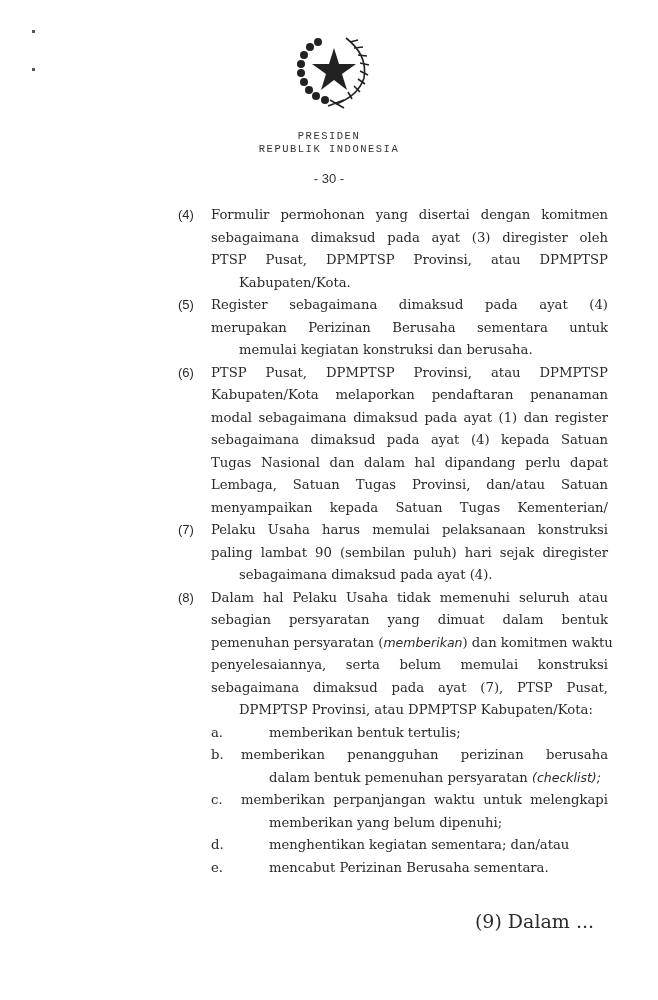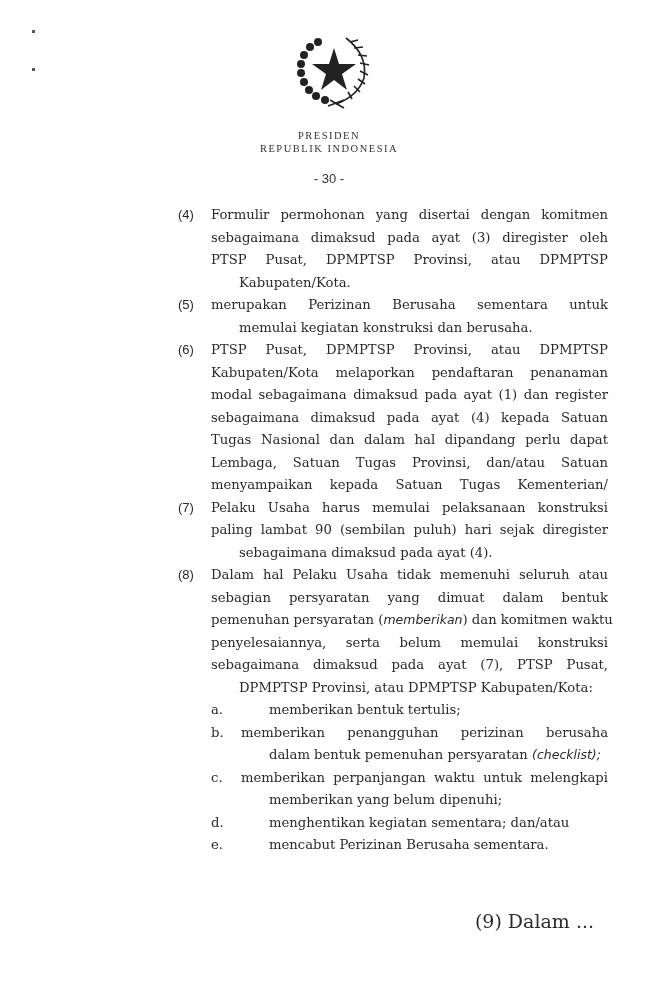--- a/index.html
+++ b/index.html
@@ -1,21 +1,21 @@
 <!DOCTYPE html>
 <html><head>
 <meta charset="utf-8">
 <style>
   html, body { margin:0; padding:0; background:#ffffff; }
   body { width:658px; height:1000px; position:relative; overflow:hidden;
          font-family:"DejaVu Serif", "Liberation Serif", serif; color:#2a2a2a; }
   .punch { position:absolute; width:3px; height:3px; background:#555; }
   .emblem { position:absolute; left:288px; top:30px; width:92px; height:82px; }
   .hdr { position:absolute; left:0; width:658px; text-align:center;
-         font-family:Liberation Serif, serif; color:#333; letter-spacing:1.5px; font-size:10.5px; }
+         font-family:Liberation Mono, monospace; color:#333; letter-spacing:1.5px; font-size:10.5px; }
   .hdr1 { top:130px; }
   .hdr2 { top:143px; }
   .pagenum { position:absolute; top:171px; left:0; width:658px; text-align:center;
              font-family:"Liberation Sans", sans-serif; font-size:13px; color:#333; }
   .body { position:absolute; left:178px; top:204px; width:430px; font-size:13.2px; line-height:22.5px; }
   .item { position:relative; padding-left:33px; text-align:justify; text-align-last:auto; }
   .num { position:absolute; left:0; top:0; font-family:"Liberation Sans", sans-serif; font-size:13px; }
   .sub { position:relative; padding-left:30px; text-align:justify; }
   .letter { position:absolute; left:0; top:0; }
   .line { display:block; text-align:justify; text-align-last:justify; white-space:nowrap; }
@@ -58,20 +58,21 @@
   <div class="item">
     <span class="num">(4)</span>
     <span class="line">Formulir permohonan yang disertai dengan komitmen</span>
     <span class="line">sebagaimana dimaksud pada ayat (3) diregister oleh</span>
     <span class="line">PTSP Pusat, DPMPTSP Provinsi, atau DPMPTSP</span>
     <span class="line last">Kabupaten/Kota.</span>
   </div>
 
   <div class="item">
     <span class="num">(5)</span>
+    <span class="line">Register sebagaimana dimaksud pada ayat (4)</span>
     <span class="line">merupakan Perizinan Berusaha sementara untuk</span>
     <span class="line last">memulai kegiatan konstruksi dan berusaha.</span>
   </div>
 
   <div class="item">
     <span class="num">(6)</span>
     <span class="line">PTSP Pusat, DPMPTSP Provinsi, atau DPMPTSP</span>
     <span class="line">Kabupaten/Kota melaporkan pendaftaran penanaman</span>
     <span class="line">modal sebagaimana dimaksud pada ayat (1) dan register</span>
     <span class="line">sebagaimana dimaksud pada ayat (4) kepada Satuan</span>

